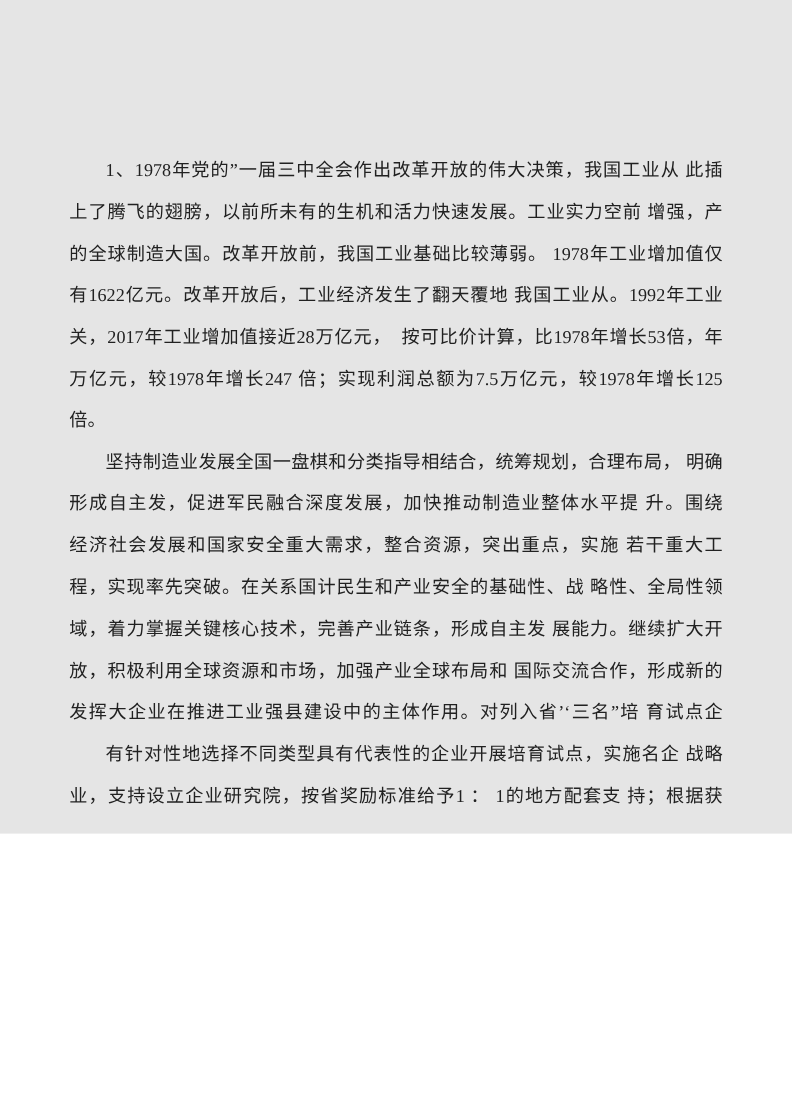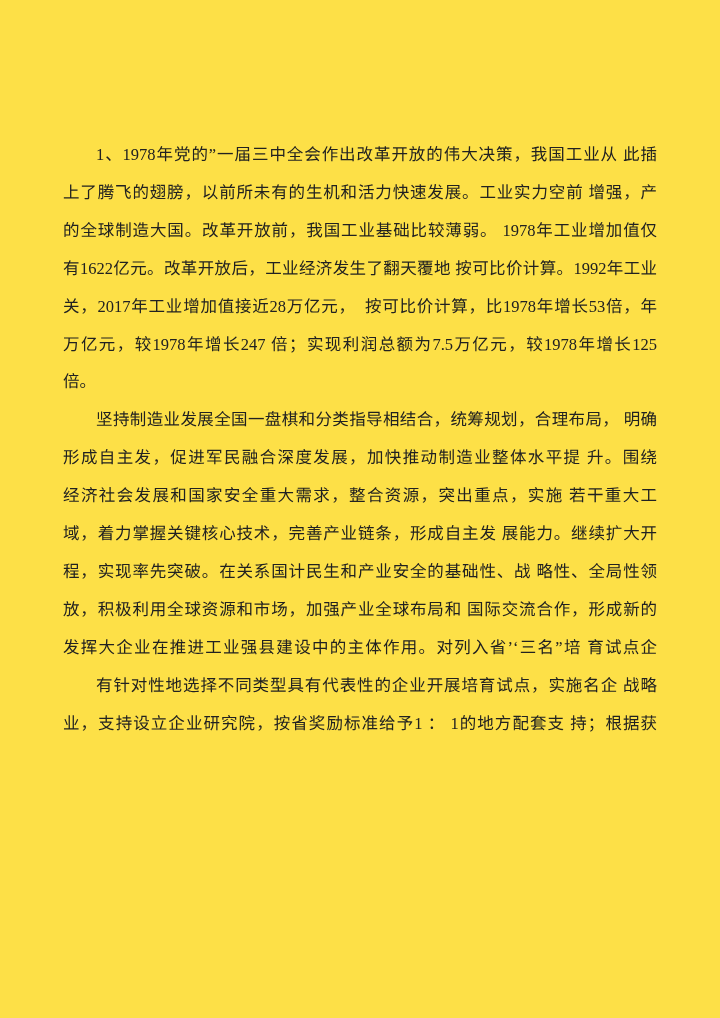--- a/index.html
+++ b/index.html
@@ -3,22 +3,22 @@
 <meta charset="utf-8">
 <style>
   html, body {
     margin: 0;
     padding: 0;
     background: #ffffff;
   }
   .page {
     position: relative;
     width: 720px;
-    height: 1018px;
-    background: #fde047;
+    height: 758px;
+    background: #e5e5e5;
     overflow: hidden;
     font-family: "Liberation Serif", "DejaVu Serif", serif;
   }
   .doc-body {
     position: absolute;
     left: 63px;
     top: 0;
     width: 594px;
     padding-top: 136px;
     color: #212121;
@@ -45,31 +45,31 @@
 </style>
 </head>
 <body>
 
 <div class="page">
   <div class="doc-body" style="color: rgb(33, 33, 33);">
       <div class="paragraph">
         <div class="line first-line">1、1978年党的”一届三中全会作出改革开放的伟大决策，我国工业从 此插</div>
         <div class="line">上了腾飞的翅膀，以前所未有的生机和活力快速发展。工业实力空前 增强，产</div>
         <div class="line">的全球制造大国。改革开放前，我国工业基础比较薄弱。 1978年工业增加值仅</div>
-        <div class="line">有1622亿元。改革开放后，工业经济发生了翻天覆地 按可比价计算。1992年工业</div>
+        <div class="line">有1622亿元。改革开放后，工业经济发生了翻天覆地 我国工业从。1992年工业</div>
         <div class="line">关，2017年工业增加值接近28万亿元，　按可比价计算，比1978年增长53倍，年</div>
         <div class="line">万亿元，较1978年增长247 倍；实现利润总额为7.5万亿元，较1978年增长125</div>
         <div class="line short-last">倍。</div>
       </div>
       <div class="paragraph">
         <div class="line first-line">坚持制造业发展全国一盘棋和分类指导相结合，统筹规划，合理布局， 明确</div>
         <div class="line">形成自主发，促进军民融合深度发展，加快推动制造业整体水平提 升。围绕</div>
         <div class="line">经济社会发展和国家安全重大需求，整合资源，突出重点，实施 若干重大工</div>
+        <div class="line">程，实现率先突破。在关系国计民生和产业安全的基础性、战 略性、全局性领</div>
         <div class="line">域，着力掌握关键核心技术，完善产业链条，形成自主发 展能力。继续扩大开</div>
-        <div class="line">程，实现率先突破。在关系国计民生和产业安全的基础性、战 略性、全局性领</div>
         <div class="line">放，积极利用全球资源和市场，加强产业全球布局和 国际交流合作，形成新的</div>
       </div>
       <div class="paragraph">
         <div class="line">发挥大企业在推进工业强县建设中的主体作用。对列入省’‘三名”培 育试点企</div>
         <div class="line first-line">有针对性地选择不同类型具有代表性的企业开展培育试点，实施名企 战略</div>
         <div class="line">业，支持设立企业研究院，按省奖励标准给予1 ： 1的地方配套支 持；根据获</div>
       </div>
     </div>
 </div>
 

